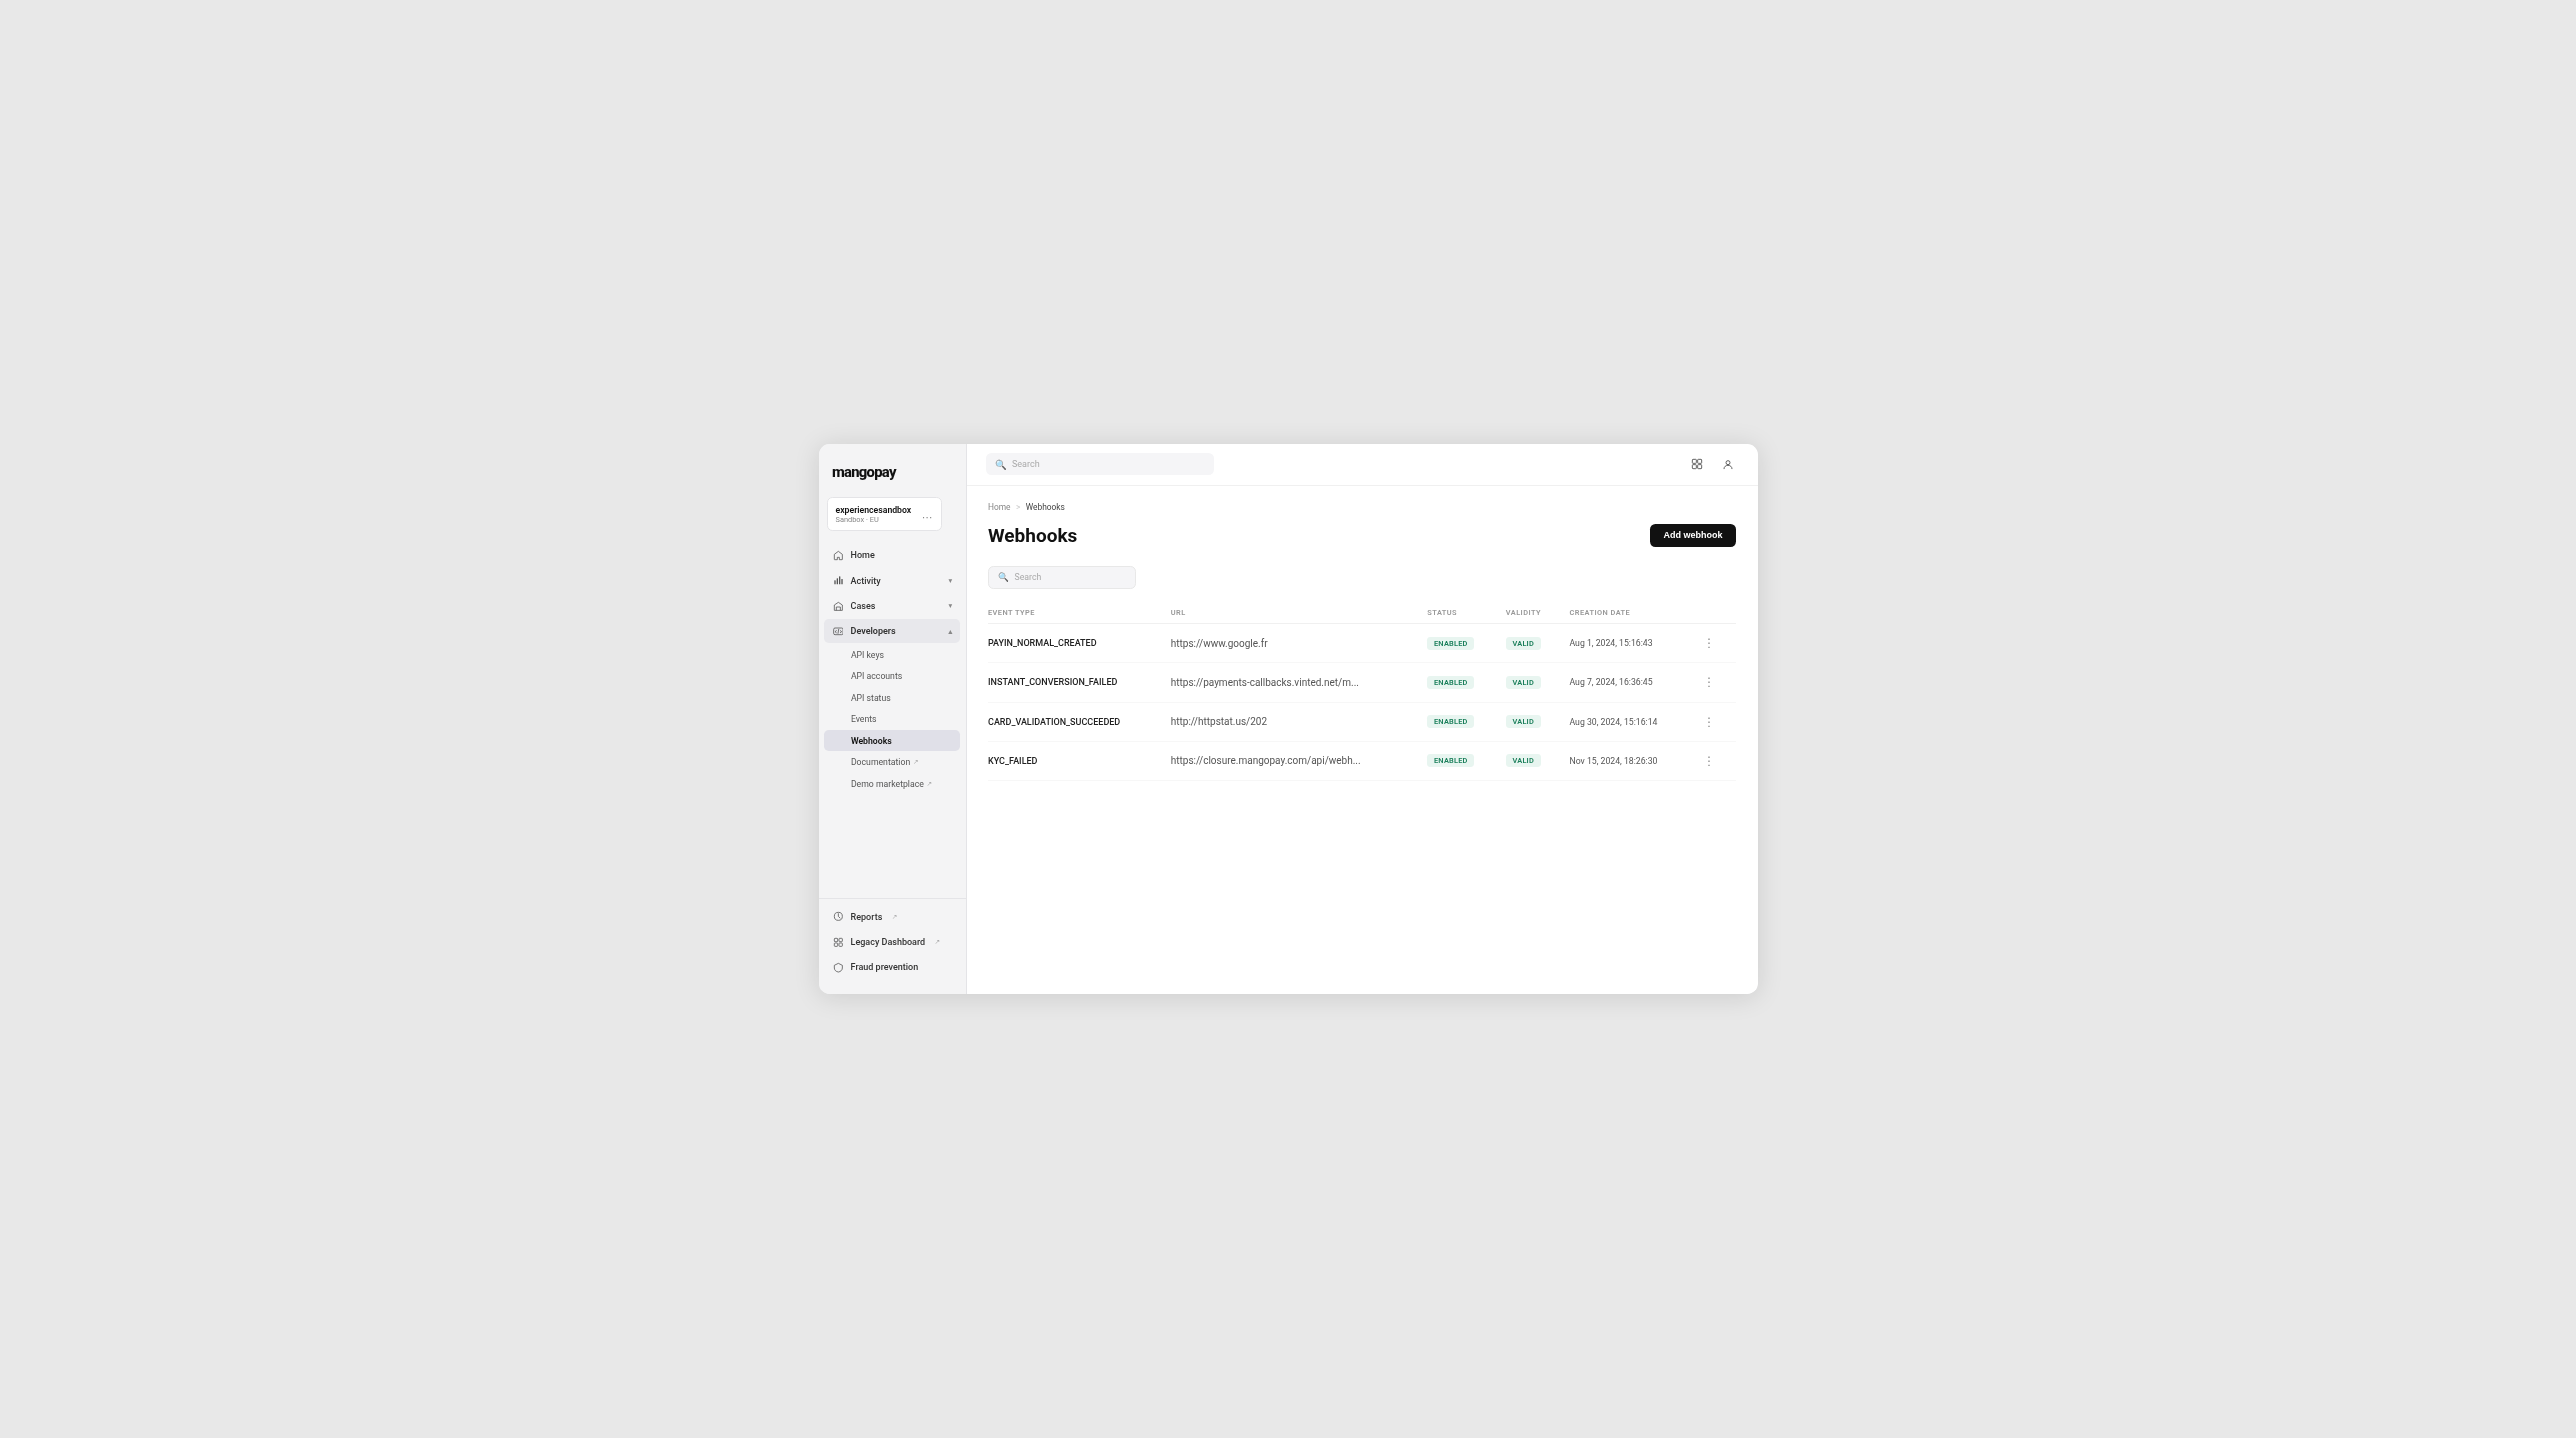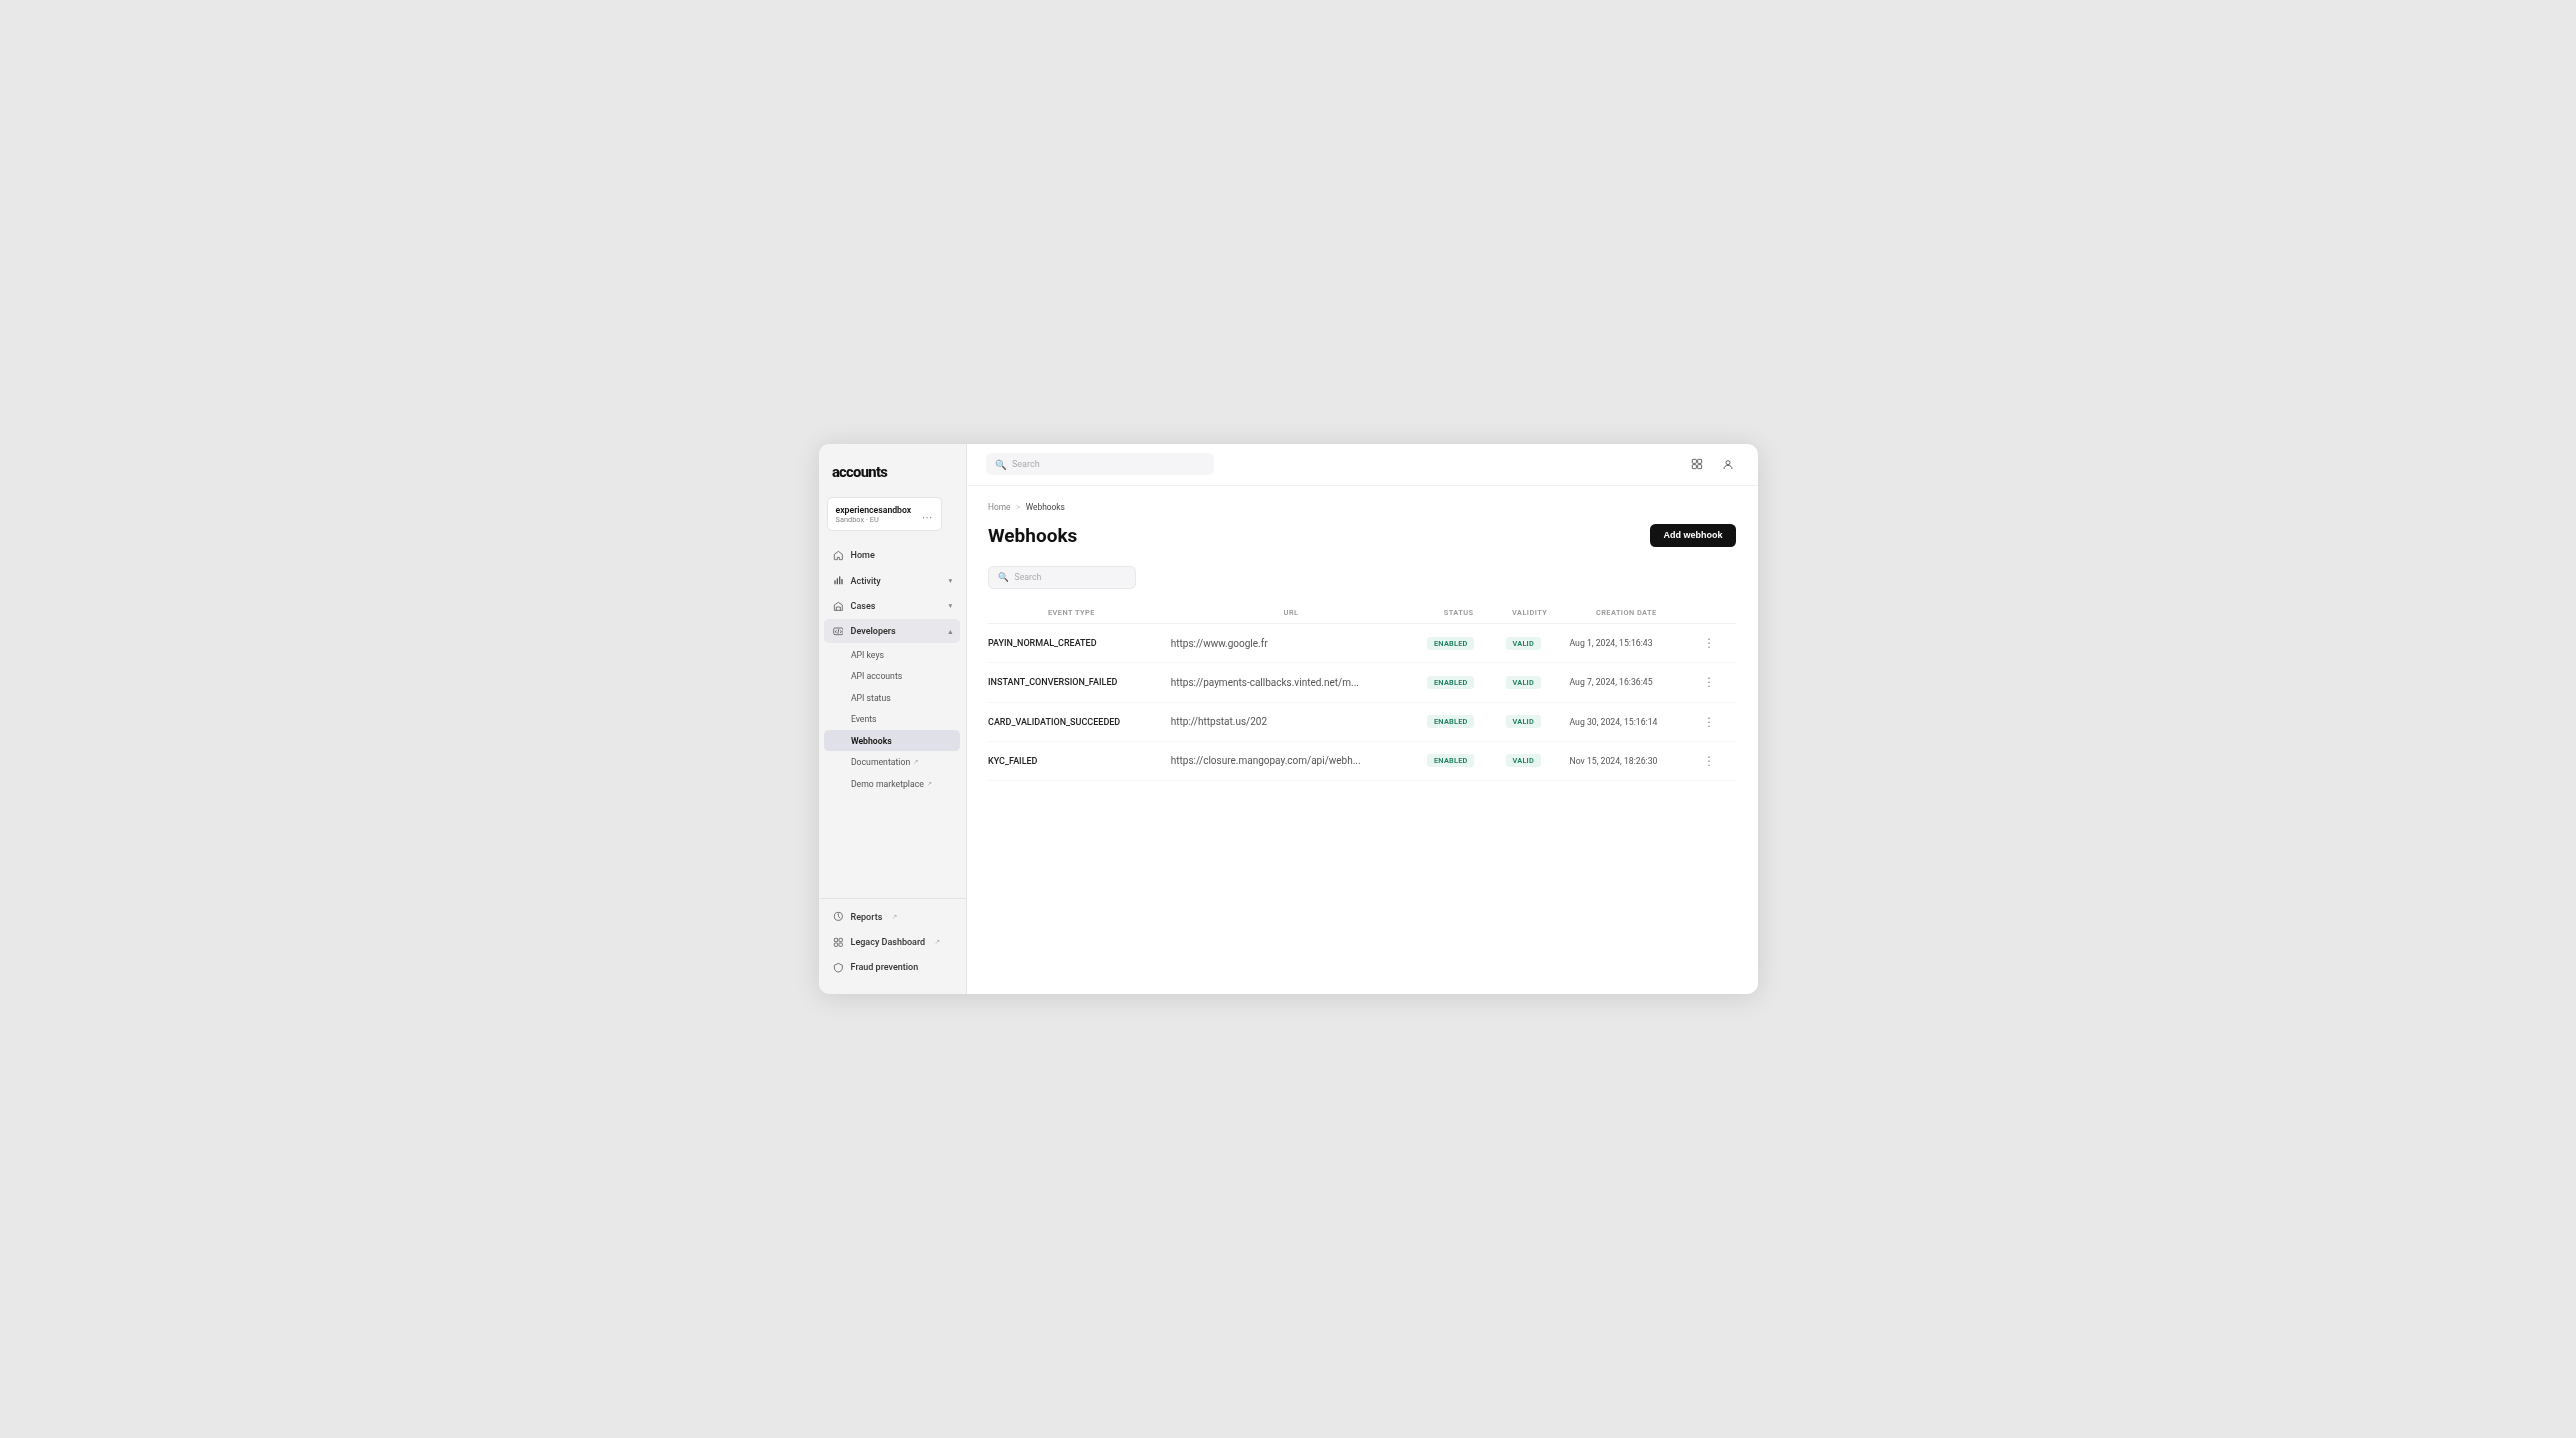--- a/index.html
+++ b/index.html
@@ -165,21 +165,21 @@
       cursor: pointer;
     }
     .table-search .icon { color: #aaa; font-size: 8.7px; }
     .table-search .placeholder { font-size: 8.7px; color: #aaa; }
 
     
     .table-container { width: 100%; }
     table { width: 100%; border-collapse: collapse; }
     thead tr { border-bottom: 0.7px solid #f0f0f0; }
     th {
-      text-align: center;
+      text-align: left;
       font-size: 7.4px;
       font-weight: 600;
       color: #999;
       letter-spacing: 0.06em;
       text-transform: uppercase;
       padding: 5.4px 8px 6.7px 8px;
     }
     th:first-child { padding-left: 0; }
     tbody tr {
       border-bottom: 0.7px solid #f7f7f7;
@@ -220,21 +220,21 @@
       align-items: center;
     }
   </style>
 </head>
 <body>
 
 <div class="app-window">
 
   <div class="sidebar">
     <div class="sidebar-logo">
-      <span>accounts</span>
+      <span>mangopay</span>
     </div>
 
     <div class="workspace-selector">
       <div class="workspace-info">
         <span class="workspace-name">experiencesandbox</span>
         <span class="workspace-sub">Sandbox · EU</span>
       </div>
       <span class="workspace-dots">⋯</span>
     </div>
 

